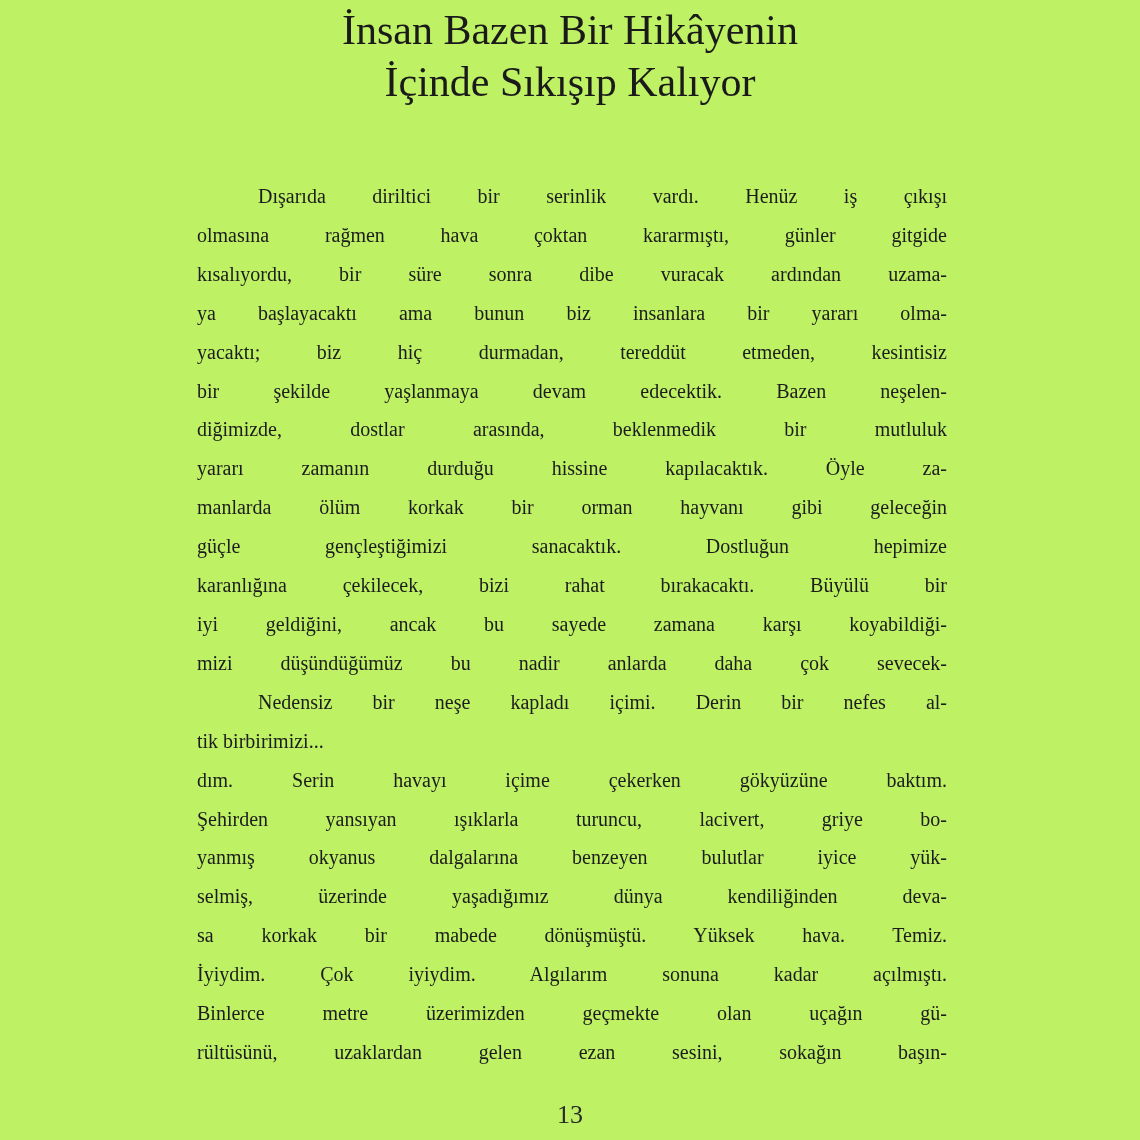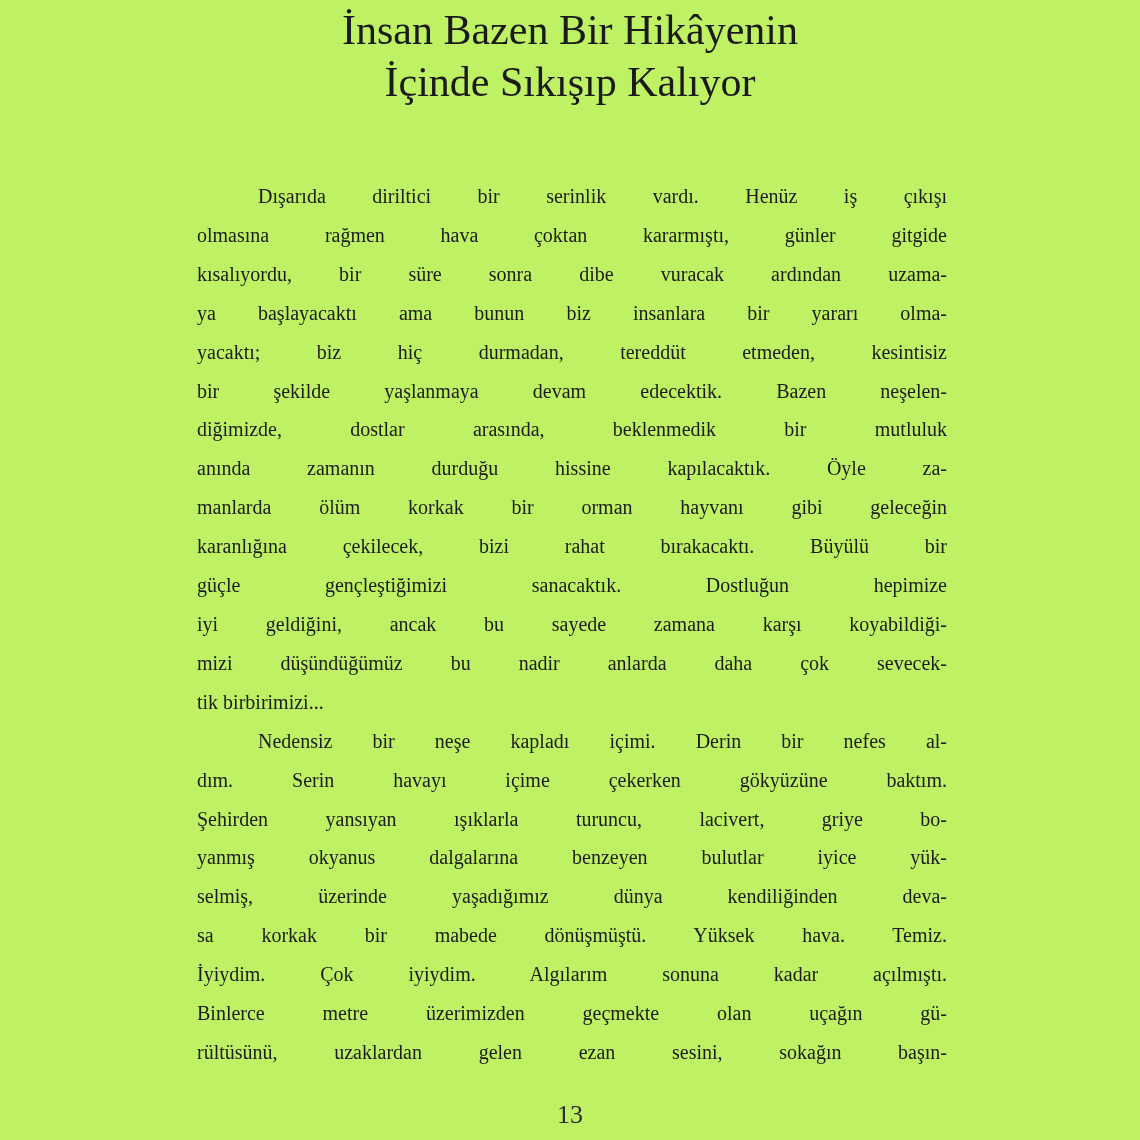--- a/index.html
+++ b/index.html
@@ -68,28 +68,28 @@
   </div>
 
   <div class="body-block">
     <div class="body-line indent">Dışarıda diriltici bir serinlik vardı. Henüz iş çıkışı</div>
     <div class="body-line">olmasına rağmen hava çoktan kararmıştı, günler gitgide</div>
     <div class="body-line">kısalıyordu, bir süre sonra dibe vuracak ardından uzama-</div>
     <div class="body-line">ya başlayacaktı ama bunun biz insanlara bir yararı olma-</div>
     <div class="body-line">yacaktı; biz hiç durmadan, tereddüt etmeden, kesintisiz</div>
     <div class="body-line">bir şekilde yaşlanmaya devam edecektik. Bazen neşelen-</div>
     <div class="body-line">diğimizde, dostlar arasında, beklenmedik bir mutluluk</div>
-    <div class="body-line">anında zamanın durduğu hissine kapılacaktık. Öyle za-</div>
+    <div class="body-line">yararı zamanın durduğu hissine kapılacaktık. Öyle za-</div>
     <div class="body-line">manlarda ölüm korkak bir orman hayvanı gibi geleceğin</div>
+    <div class="body-line">güçle gençleştiğimizi sanacaktık. Dostluğun hepimize</div>
     <div class="body-line">karanlığına çekilecek, bizi rahat bırakacaktı. Büyülü bir</div>
-    <div class="body-line">güçle gençleştiğimizi sanacaktık. Dostluğun hepimize</div>
     <div class="body-line">iyi geldiğini, ancak bu sayede zamana karşı koyabildiği-</div>
     <div class="body-line">mizi düşündüğümüz bu nadir anlarda daha çok sevecek-</div>
+    <div class="body-line indent">Nedensiz bir neşe kapladı içimi. Derin bir nefes al-</div>
     <div class="body-line para-end">tik birbirimizi...</div>
-    <div class="body-line indent">Nedensiz bir neşe kapladı içimi. Derin bir nefes al-</div>
     <div class="body-line">dım. Serin havayı içime çekerken gökyüzüne baktım.</div>
     <div class="body-line">Şehirden yansıyan ışıklarla turuncu, lacivert, griye bo-</div>
     <div class="body-line">yanmış okyanus dalgalarına benzeyen bulutlar iyice yük-</div>
     <div class="body-line">selmiş, üzerinde yaşadığımız dünya kendiliğinden deva-</div>
     <div class="body-line">sa korkak bir mabede dönüşmüştü. Yüksek hava. Temiz.</div>
     <div class="body-line">İyiydim. Çok iyiydim. Algılarım sonuna kadar açılmıştı.</div>
     <div class="body-line">Binlerce metre üzerimizden geçmekte olan uçağın gü-</div>
     <div class="body-line">rültüsünü, uzaklardan gelen ezan sesini, sokağın başın-</div>
   </div>
 

